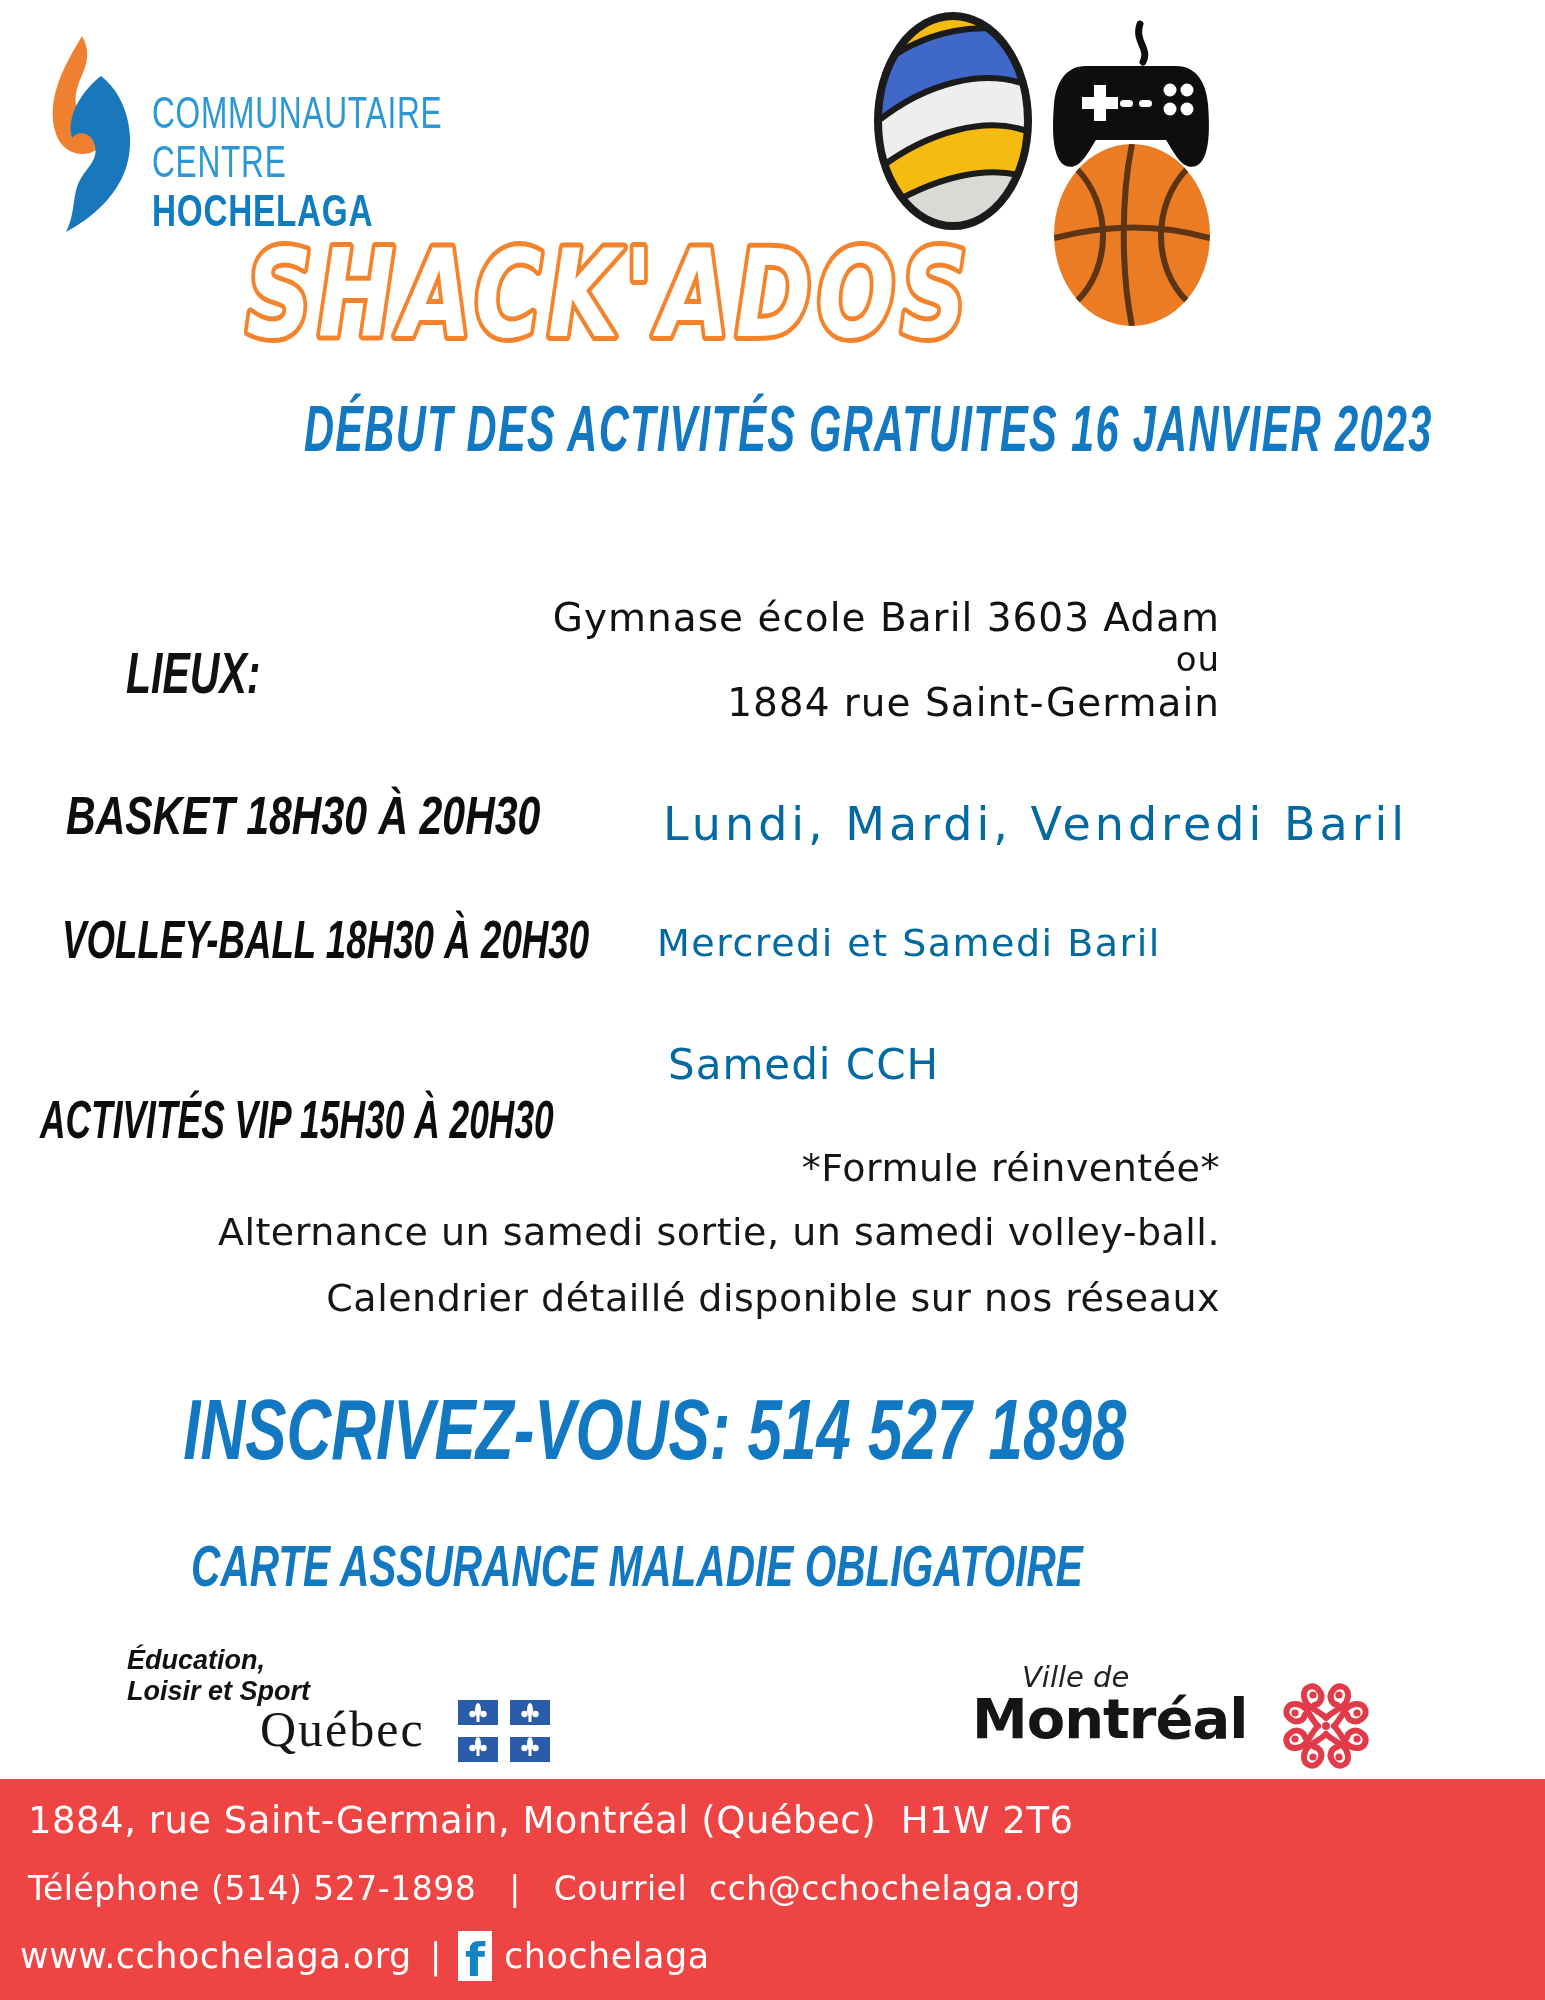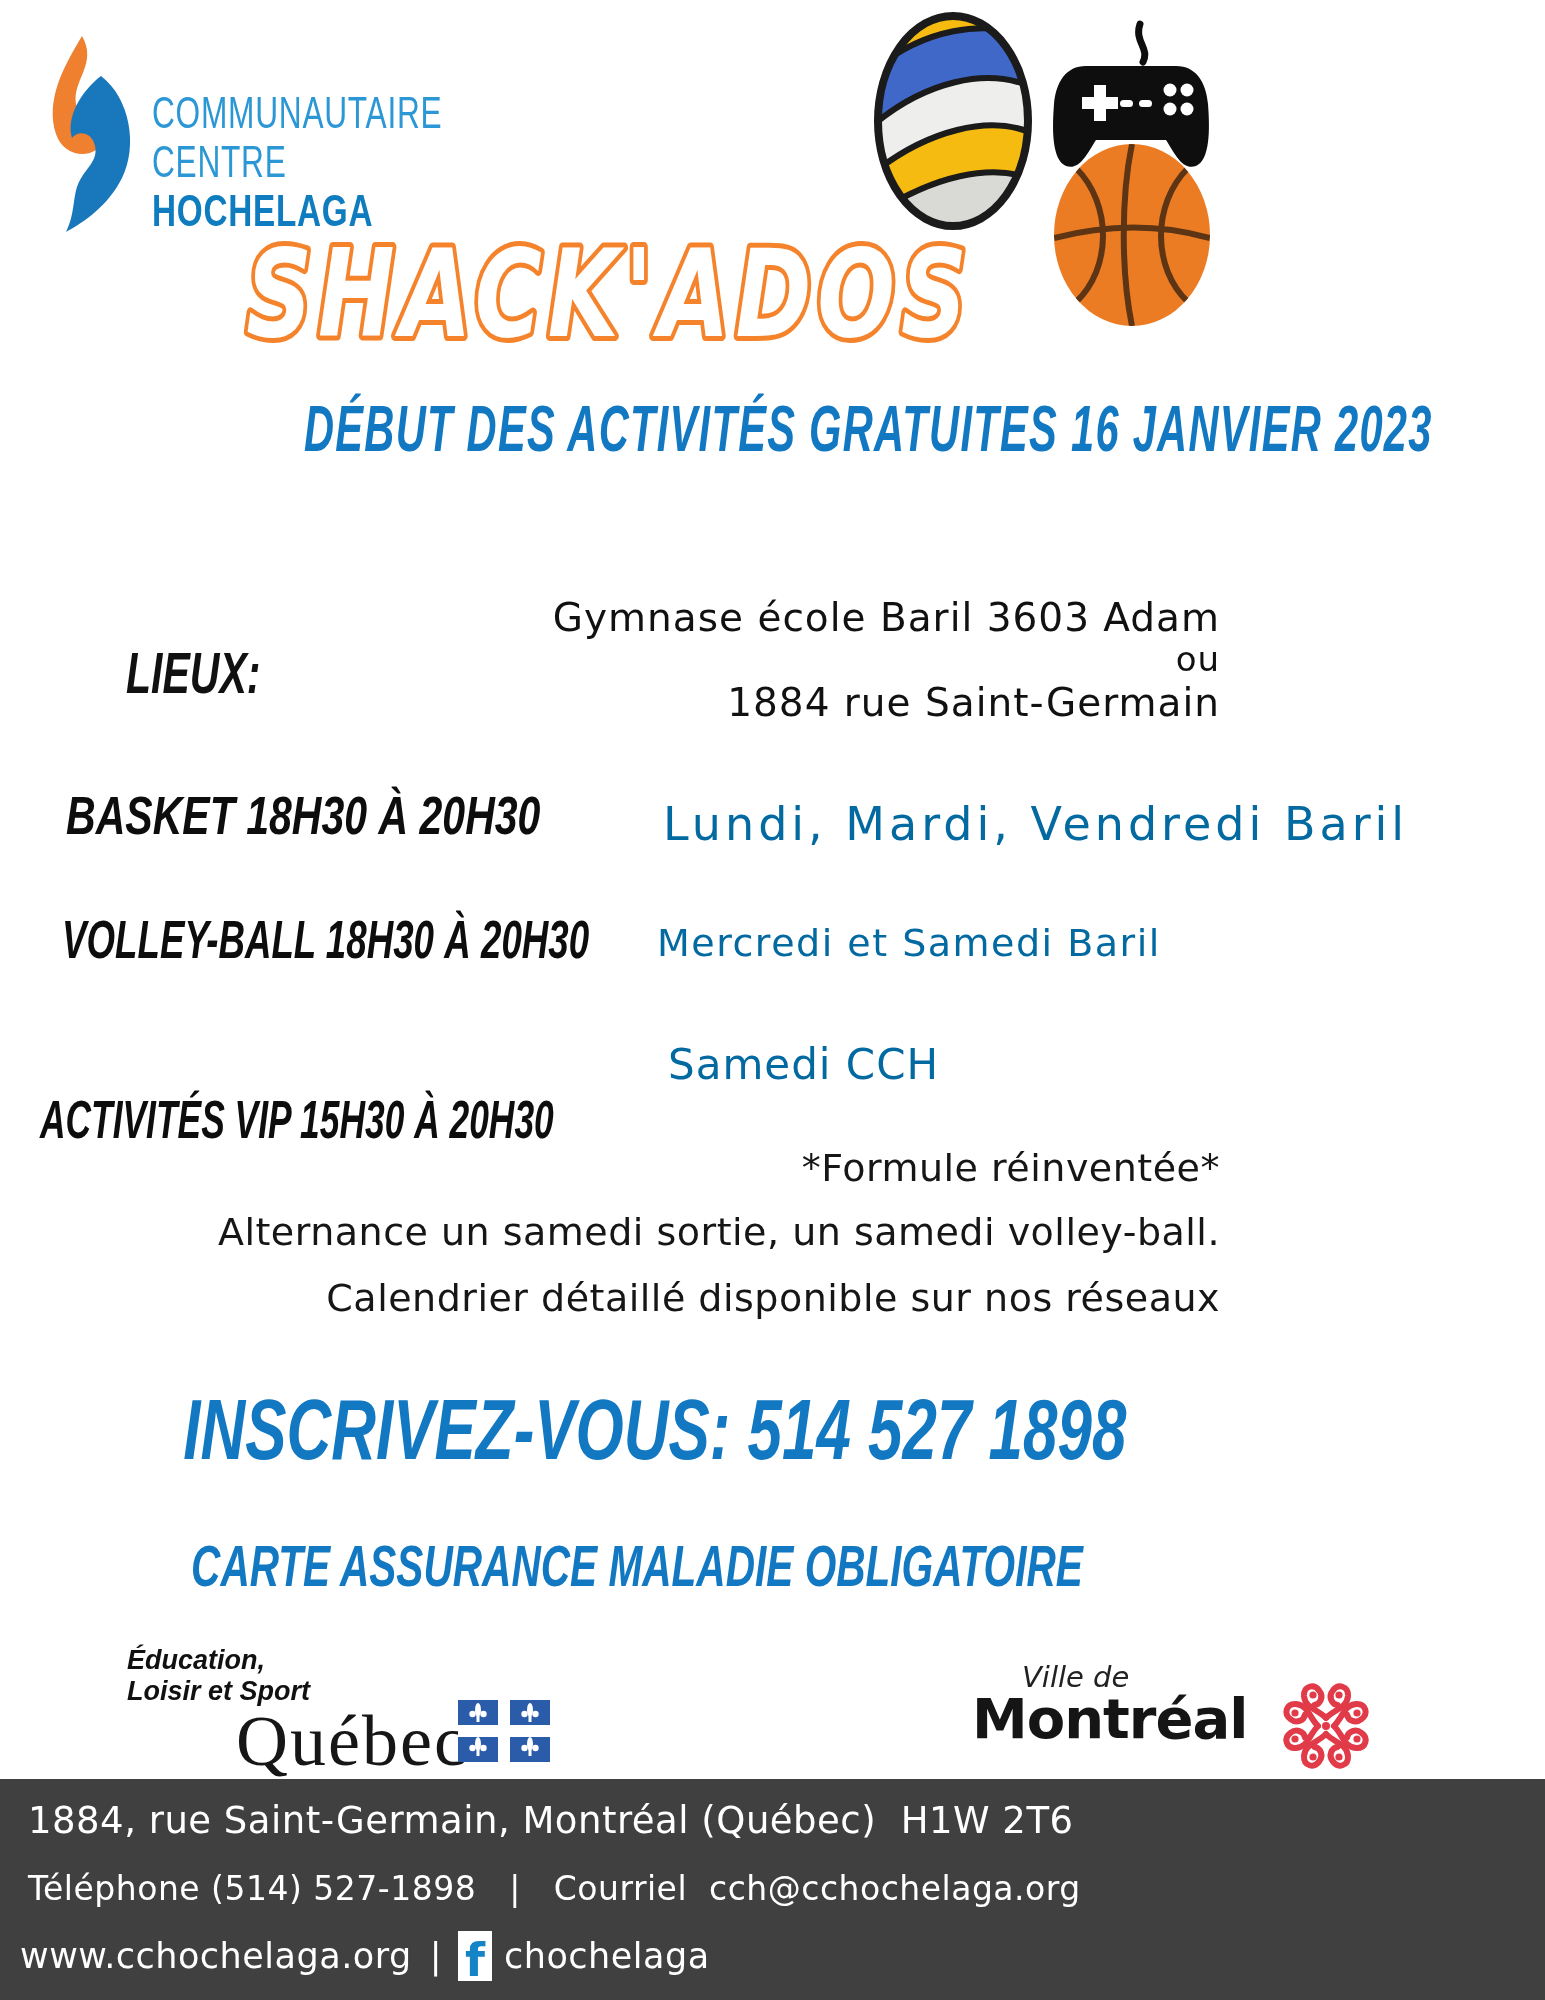--- a/index.html
+++ b/index.html
@@ -18,24 +18,24 @@
   .lieux-line1{font-size:39px;line-height:47px;letter-spacing:1px;}
   .lieux-line2{font-size:34px;line-height:37px;letter-spacing:1px;}
   .lieux-line3{font-size:39px;line-height:50px;letter-spacing:1px;}
   .rowlabel{font-size:54px;color:#0d0d0d;}
   .sched{white-space:nowrap;color:#0369a1;}
   .note{font-size:38px;letter-spacing:.5px;color:#161616;white-space:nowrap;}
   .register{font-size:86px;}
   .card{font-size:58px;}
   .qc-dept{font-family:"Liberation Sans",sans-serif;font-weight:bold;font-style:italic;
            font-size:27px;line-height:31px;color:#111;}
-  .qc-word{font-family:"Liberation Serif",serif;font-size:72px;letter-spacing:2px;color:#161616;}
+  .qc-word{font-family:"Liberation Serif",serif;font-size:50px;letter-spacing:2px;color:#161616;margin-left:24px;}
   .mtl-prefix{font-style:italic;font-size:29px;color:#222;}
   .mtl-word{font-weight:bold;font-size:56px;color:#151515;letter-spacing:-1px;}
-  .footer{position:absolute;left:0;top:1779px;width:1545px;height:221px;background:#404040;}
+  .footer{position:absolute;left:0;top:1779px;width:1545px;height:221px;background:#ef4444;}
   .fline{position:absolute;color:#fff;white-space:pre;letter-spacing:.5px;}
   .f1{left:28px;top:20px;font-size:37px;}
   .f2{left:28px;top:90px;font-size:33px;}
   .f3{left:20px;top:152px;font-size:35px;display:flex;align-items:center;}
   .fb-badge{display:inline-block;width:34px;height:50px;background:#fff;margin:0 12px 0 16px;
             position:relative;overflow:hidden;}
   .fb-badge span{position:absolute;left:7px;top:2px;font-weight:bold;font-size:46px;color:#1584c7;
                  font-family:"DejaVu Sans",sans-serif;}
 </style>
 </head>

